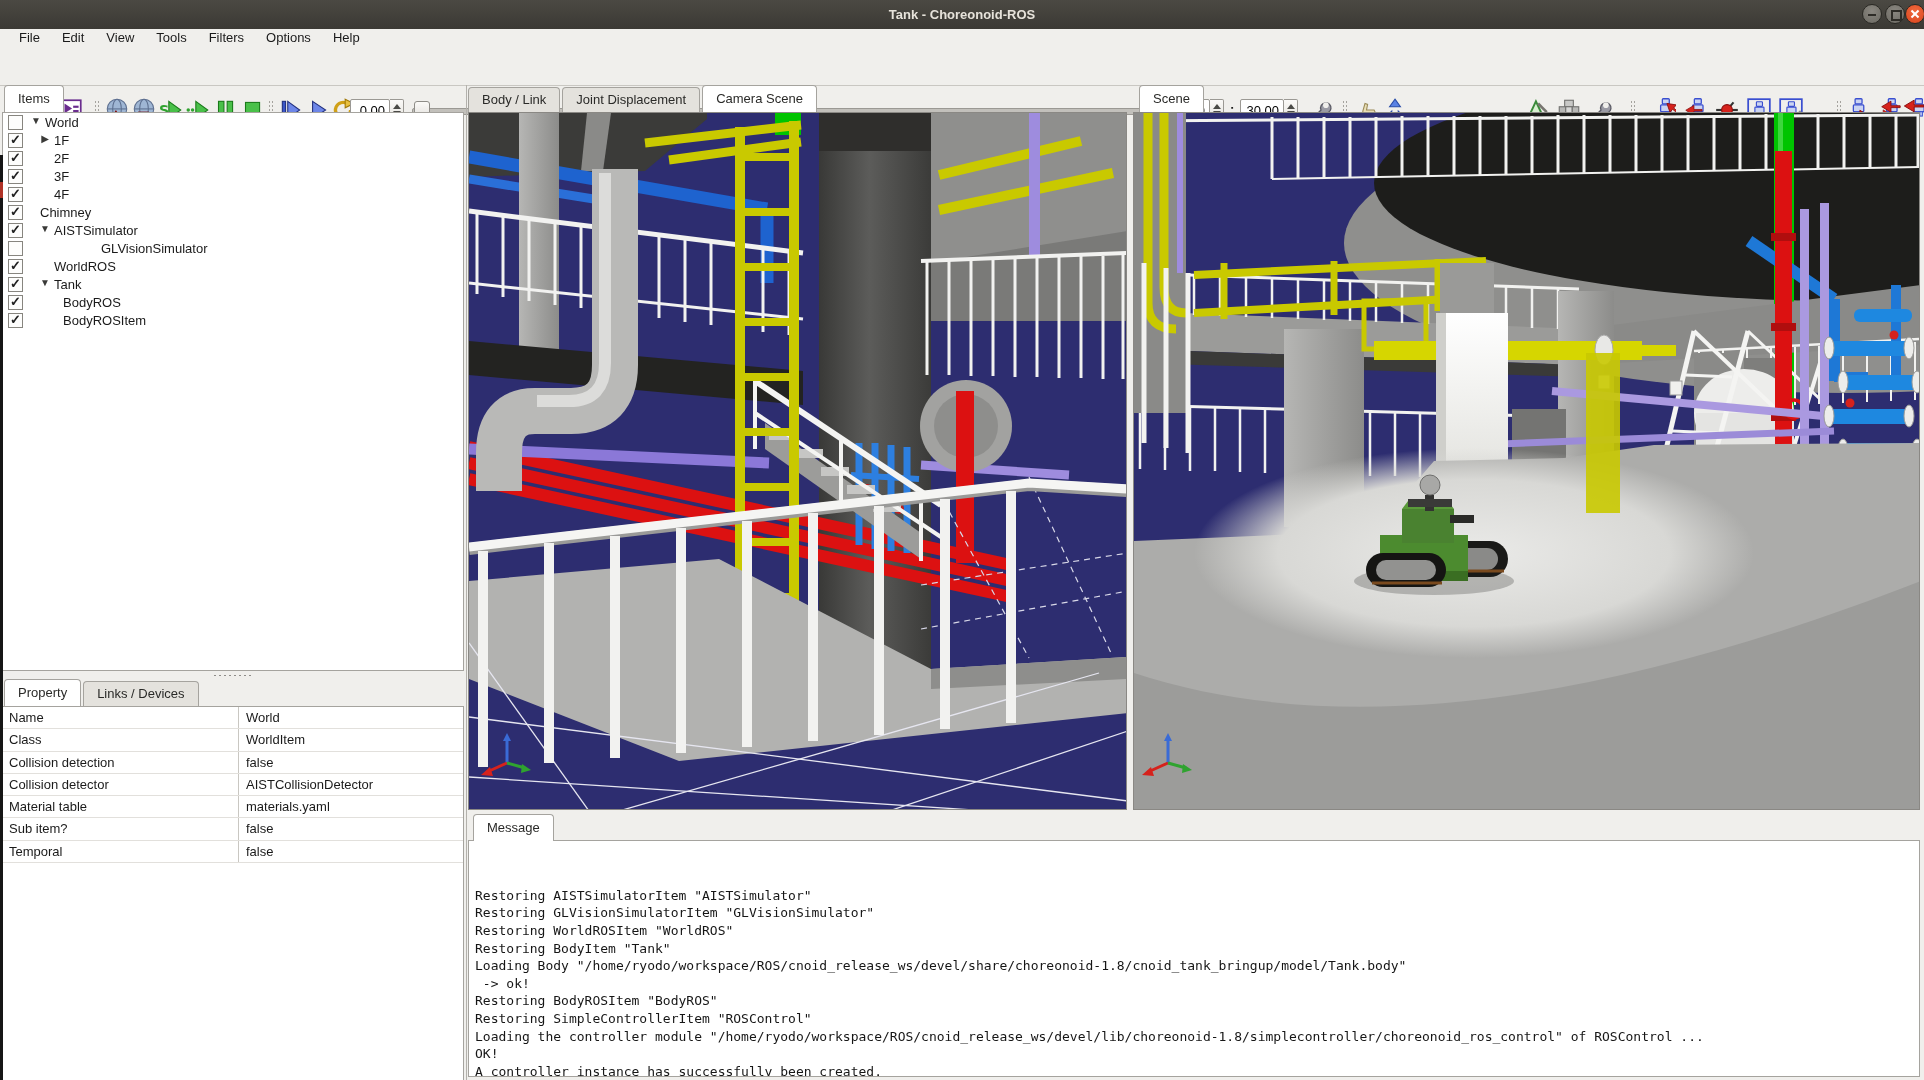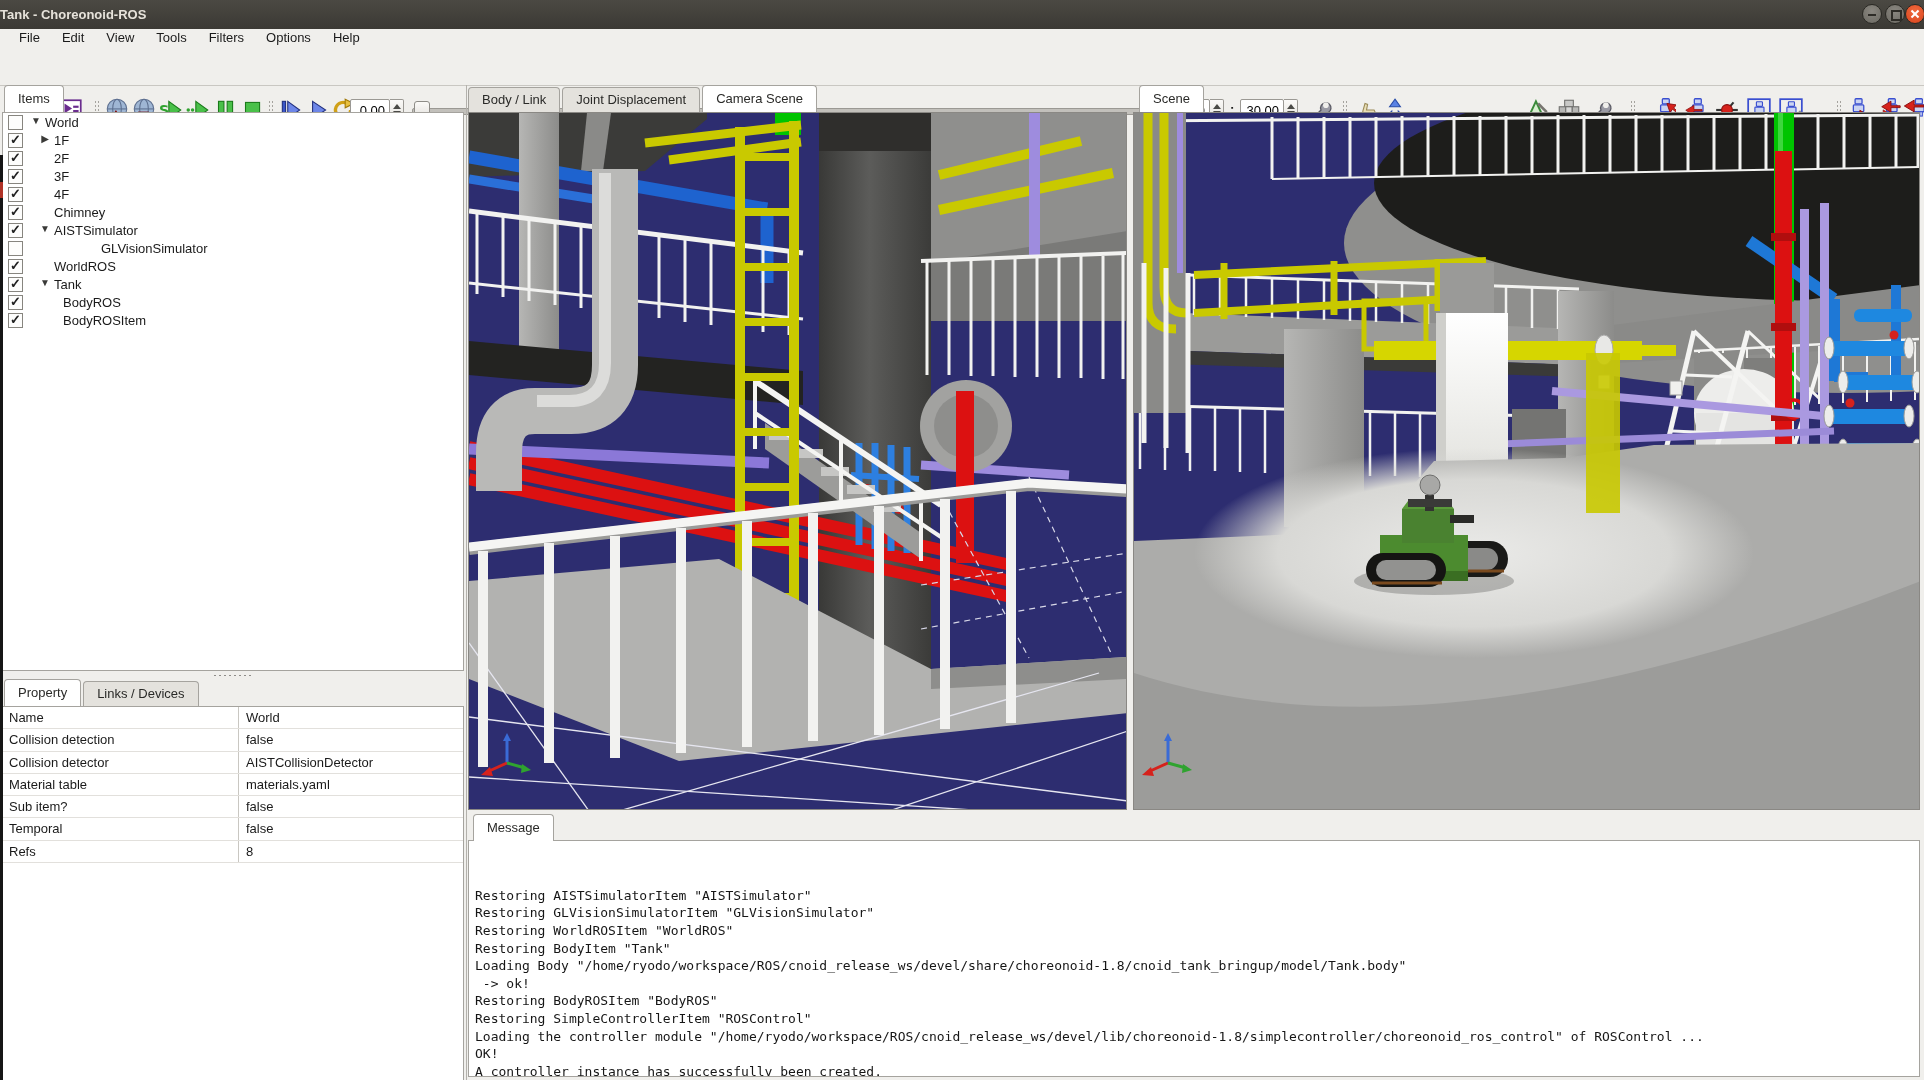--- a/index.html
+++ b/index.html
@@ -1,20 +1,20 @@
 <!DOCTYPE html>
 <html><head>
 <meta charset="utf-8">
 <style>
   html,body{margin:0;padding:0;background:#555;}
   #app{position:relative;width:1924px;height:1080px;background:#F0EFEC;font-family:"Liberation Sans",sans-serif;font-size:13px;color:#1A1A1A;overflow:hidden;}
   .abs{position:absolute;}
   
   .titlebar{left:0;top:0;width:1924px;height:29px;background:linear-gradient(#4B4943,#3B3934);border-bottom:1px solid #26251F;}
-  .title{width:100%;line-height:29px;color:#E7E3DB;font-weight:bold;font-size:13px;}
+  .title{width:100%;text-align:center;line-height:29px;color:#E7E3DB;font-weight:bold;font-size:13px;}
   .winbtn{top:4px;width:20px;height:20px;border-radius:50%;border:1px solid #2A2924;box-sizing:border-box;}
   .winbtn.gray{background:radial-gradient(circle at 50% 35%,#8A8780,#6B6962);}
   .winbtn.close{background:radial-gradient(circle at 50% 35%,#F06A3E,#D9441D);}
   .glyph-minus{position:absolute;left:5px;top:9px;width:8px;height:2px;background:#2E2C27;}
   .glyph-max{position:absolute;left:5px;top:5px;width:7px;height:7px;border:2px solid #2E2C27;}
   .glyph-x1,.glyph-x2{position:absolute;left:4px;top:8px;width:10px;height:2px;background:#FFF;}
   .glyph-x1{transform:rotate(45deg);} .glyph-x2{transform:rotate(-45deg);}
   
   .menubar{left:0;top:29px;width:1924px;height:18px;background:#F0EFEC;display:flex;align-items:center;padding-left:8px;gap:0;}
   .menu-item{padding:0 11px;line-height:18px;cursor:default;}
@@ -319,21 +319,21 @@
       <div class="tree-row">
         <span class="cb on"></span>
         <span style="display: flex; padding-left: 15px;">
           <span class="exp"></span>
           <span class="tree-label">4F</span>
         </span>
       </div>
 
       <div class="tree-row">
         <span class="cb on"></span>
-        <span style="display: flex; padding-left: 15px;">
+        <span style="display: flex; padding-left: 15px; flex-direction: column;">
           <span class="exp"></span>
           <span class="tree-label">Chimney</span>
         </span>
       </div>
 
       <div class="tree-row">
         <span class="cb on"></span>
         <span style="display: flex; padding-left: 15px;">
           <span class="exp">▼</span>
           <span class="tree-label">AISTSimulator</span>
@@ -388,20 +388,24 @@
   <span class="tab active">Property</span>
       <span class="tab">Links / Devices</span>
     </div>
   <div class="panel-box" style="left:2px;top:706px;width:462px;height:408px">
 
       <div class="prop-row">
         <span class="prop-name">Name</span>
         <span class="prop-val">World</span>
       </div>
 
+      <div class="prop-row">
+        <span class="prop-name">Class</span>
+        <span class="prop-val">WorldItem</span>
+      </div>
 
       <div class="prop-row">
         <span class="prop-name">Collision detection</span>
         <span class="prop-val">false</span>
       </div>
 
       <div class="prop-row">
         <span class="prop-name">Collision detector</span>
         <span class="prop-val">AISTCollisionDetector</span>
       </div>
@@ -415,24 +419,20 @@
       <div class="prop-row">
         <span class="prop-name">Sub item?</span>
         <span class="prop-val">false</span>
       </div>
 
       <div class="prop-row">
         <span class="prop-name">Temporal</span>
         <span class="prop-val">false</span>
       </div>
 
-      <div class="prop-row">
-        <span class="prop-name">Refs</span>
-        <span class="prop-val">8</span>
-      </div>
     </div>
 
   <div class="abs" style="left:466px;top:85px;width:1px;height:995px;background:#B3B1AC"></div>
 
   <div class="abs tabbar" style="left:468px;top:86px">
 
   <span class="tab">Body / Link</span>
       <span class="tab">Joint Displacement</span>
       <span class="tab active">Camera Scene</span>
     </div>

